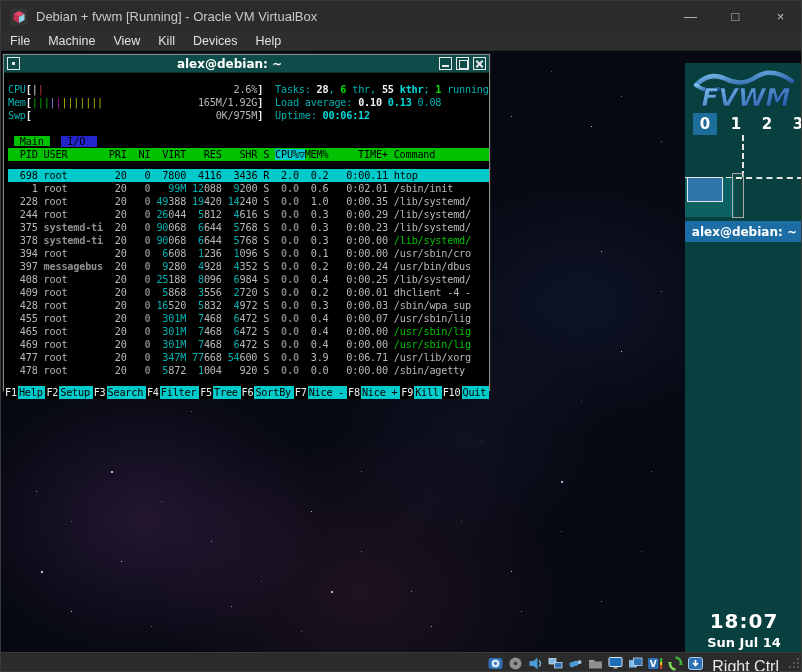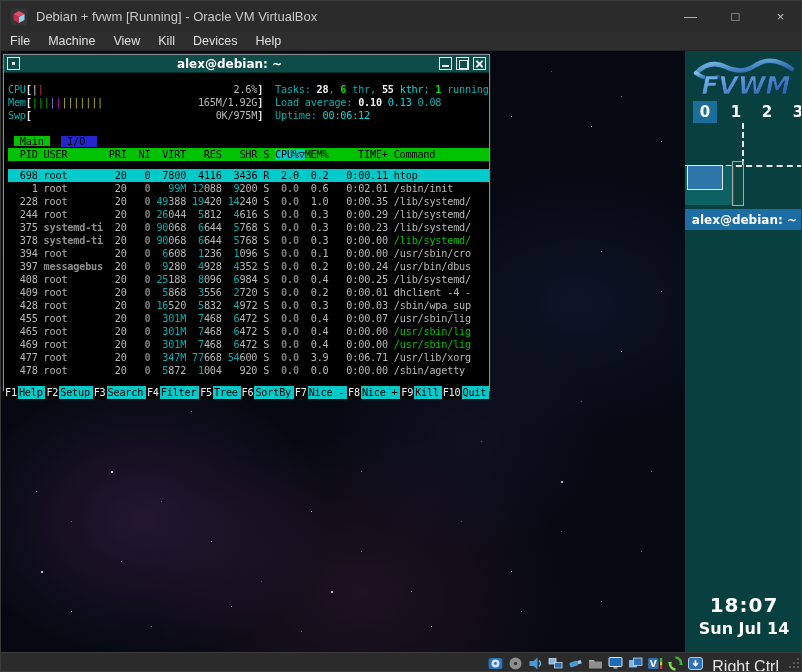--- a/index.html
+++ b/index.html
@@ -35,58 +35,58 @@
     560px 480px rgba(255,255,255,.5),600px 550px rgba(255,255,255,.65),640px 500px rgba(255,255,255,.45),70px 560px #fff,
     150px 575px rgba(255,255,255,.5),230px 555px rgba(255,255,255,.7),300px 580px rgba(255,255,255,.4),430px 575px #cfd8ff,
     520px 560px rgba(255,255,255,.6),650px 420px rgba(255,255,255,.5),620px 300px #fff,580px 350px rgba(255,255,255,.45),
     40px 300px rgba(255,255,255,.6),90px 340px rgba(255,255,255,.35),140px 300px #fff,190px 360px rgba(255,255,255,.5),
     240px 320px rgba(255,255,255,.65),660px 240px rgba(255,255,255,.55),600px 200px #dfe6ff,360px 420px rgba(255,255,255,.5),
     480px 390px rgba(255,255,255,.4);}
   .stars2{position:absolute;left:0;top:0;width:2px;height:2px;border-radius:50%;
     box-shadow:110px 420px #fff,330px 540px #e8eeff,40px 520px #fff,560px 430px #dfe6ff,250px 230px #fff,450px 160px #e8eeff;}
 
   
-  .fvwm-panel{position:absolute;right:0;top:0;width:118px;height:601px;background:#07403e;}
+  .fvwm-panel{position:absolute;right:0;top:12px;width:118px;height:601px;background:#07403e;}
   .fvwm-logo{display:block;margin:6px auto 0;}
   .workspaces{position:absolute;left:8px;top:50px;display:flex;gap:7px;}
   .ws{width:24px;height:22px;display:flex;align-items:center;justify-content:center;
     color:#fff;font-weight:bold;font-size:15px;font-family:"DejaVu Sans",sans-serif;}
   .ws.active{background:#1d6d9b;}
   .pager{position:absolute;left:0;top:72px;width:118px;height:82px;}
   .pager .vline{position:absolute;left:57px;top:0;height:42px;border-left:2px dashed #e8e8e8;}
   .pager .hline{position:absolute;left:0;top:42px;width:118px;border-top:2px dashed #e8e8e8;}
   .pager .viewport{position:absolute;left:0;top:43px;width:49px;height:39px;background:#0c6262;}
   .pager .mini-term{position:absolute;left:2px;top:42px;width:34px;height:23px;background:#2e76aa;border:1px solid #e8e8e8;}
   .pager .mini-panel{position:absolute;left:47px;top:38px;width:10px;height:43px;border:1px solid #aaa;background:rgba(255,255,255,0.03);}
   .winlist{position:absolute;left:0;top:158px;width:118px;}
   .winlist-item{height:21px;background:#1b6da3;color:#fff;font-weight:bold;font-size:12px;
     font-family:"DejaVu Sans",sans-serif;display:flex;align-items:center;justify-content:flex-end;padding-right:6px;}
   .clock{position:absolute;left:0;bottom:14px;width:118px;text-align:center;color:#fff;font-family:"DejaVu Sans",sans-serif;}
   .clock .time{font-size:20px;font-weight:bold;letter-spacing:1px;}
-  .clock .date{font-size:16px;font-weight:bold;margin-top:2px;}
+  .clock .date{font-size:13px;font-weight:bold;margin-top:2px;}
 
   
   .terminal{position:absolute;left:2px;top:3px;width:487px;height:337px;background:#000;
     border:1px solid #8a8a8a;outline:1px solid #1a1a1a;box-sizing:border-box;}
   .term-titlebar{height:18px;background:#0e4c49;display:flex;align-items:center;border-bottom:1px solid #092f2d;box-sizing:border-box;}
   .term-title{flex:1;text-align:center;color:#fff;font-weight:bold;font-size:12px;font-family:"DejaVu Sans",sans-serif;}
   .tb-btn{width:13px;height:13px;border:1px solid #e8e8e8;box-sizing:border-box;margin:0 2px;position:relative;flex:0 0 auto;}
   .tb-btn.menu::after{content:"";position:absolute;left:4px;top:4px;width:3px;height:3px;background:#e8e8e8;}
   .tb-btn.min::after{content:"";position:absolute;left:2px;bottom:2px;width:7px;border-top:2px solid #e8e8e8;}
   .tb-btn.max::after{content:"";position:absolute;left:2px;top:2px;width:7px;height:7px;border:1px solid #e8e8e8;}
   .tb-btn.close::before,.tb-btn.close::after{content:"";position:absolute;left:1px;top:5px;width:9px;border-top:2px solid #e8e8e8;}
   .tb-btn.close::before{transform:rotate(45deg);}
   .tb-btn.close::after{transform:rotate(-45deg);}
 
   .term-body{position:relative;height:317px;padding:10px 0 0 4px;font-family:"DejaVu Sans Mono",monospace;
     font-size:10.2px;letter-spacing:-0.2px;line-height:13px;white-space:pre;color:#b8b8b8;overflow:hidden;}
   .tl{height:13px;}
   .t-n{color:#b8b8b8;}
   .t-cy{color:#00b0b0;}
-  .t-bcy{color:#00dcdc;font-weight:normal;margin-top:48px;}
+  .t-bcy{color:#00dcdc;font-weight:bold;margin-top:48px;}
   .t-bw{color:#f2f2f2;font-weight:bold;}
   .t-bg{color:#00e000;font-weight:bold;}
   .t-gr{color:#00c000;}
   .t-dim{color:#8f8f8f;font-weight:bold;}
   .t-zero{color:#7d7d7d;font-weight:bold;}
   .t-wb{color:#ededed;font-weight:bold;}
   .tab-main{background:#00c200;color:#000;text-decoration:underline;}
   .tab-io{background:#2525cc;color:#000;}
   .hdr{background:#00c200;color:#000;height:13px;}
   .hdr-sort{background:#00caca;color:#000;}

